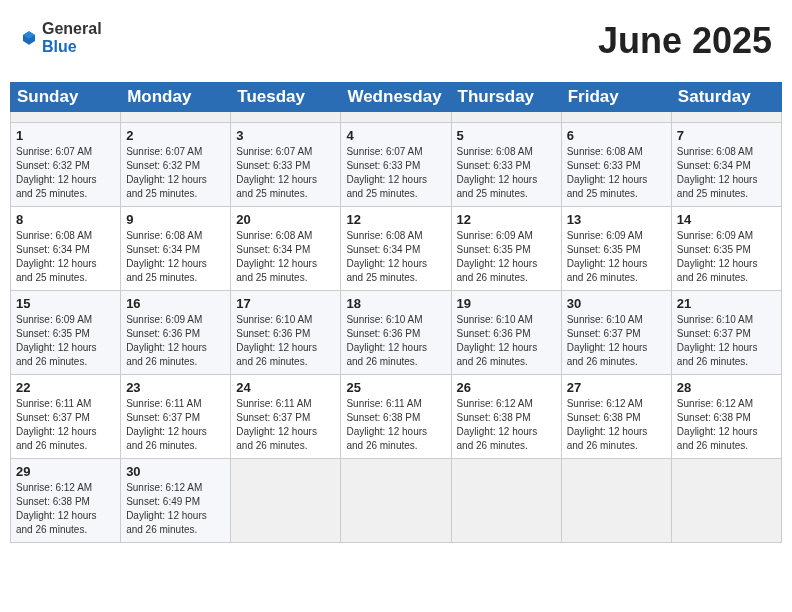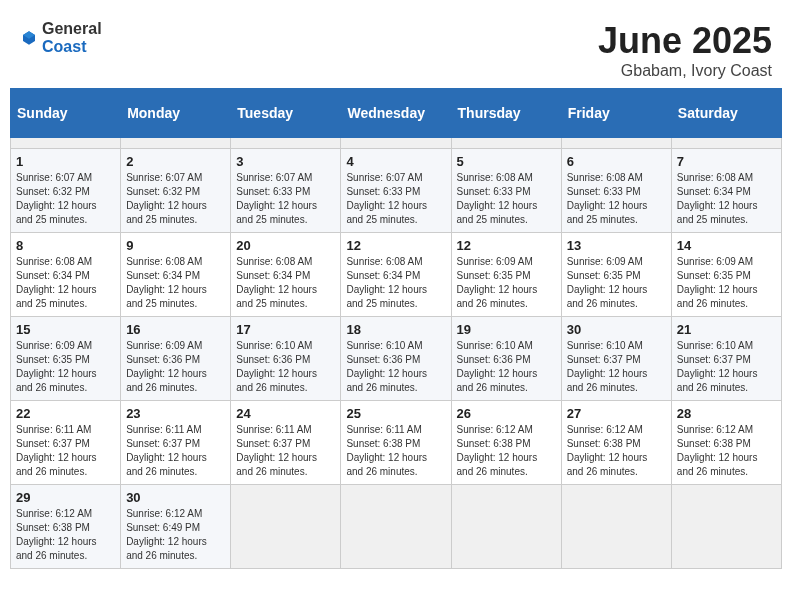--- a/index.html
+++ b/index.html
@@ -7,60 +7,60 @@
       font-family: Arial, sans-serif;
       background: #fff;
       width: 792px;
       min-height: 612px;
       padding: 10px;
     }
     .header {
       display: flex;
       justify-content: space-between;
       align-items: flex-start;
-      padding: 10px 10px 8px 10px;
+      padding: 10px 10px 20px 10px;
     }
     .logo-text {
       display: flex;
       flex-direction: column;
       font-size: 16px;
       font-weight: bold;
       line-height: 1.1;
     }
     .logo-general { color: #333; }
     .logo-blue { color: #1a6abf; }
     .logo-icon {
       width: 18px;
       height: 18px;
       margin-right: 4px;
     }
     .title-block {
-      text-align: right;
+      text-align: center;
     }
     .title-block h1 {
       font-size: 36px;
       font-weight: bold;
       color: #222;
     }
     .title-block h2 {
       font-size: 16px;
       font-weight: normal;
       color: #444;
     }
     .calendar {
       width: 100%;
       border-collapse: collapse;
       border: 1px solid #ccc;
     }
     .calendar th {
       background: #2a6db5;
       color: #fff;
-      font-size: 14px;
-      font-weight: bold;
-      padding: 16px 6px;
+      font-size: 17px;
+      font-weight: bold;
+      padding: 4px 6px;
       text-align: left;
       border: 1px solid #2a6db5;
     }
     .calendar td {
       vertical-align: top;
       border: 1px solid #ccc;
       padding: 5px 5px;
       font-size: 10.5px;
       color: #333;
       width: calc(100% / 7);
@@ -95,26 +95,25 @@
 
 <div>
   <div class="header">
     <div class="logo-wrapper">
       <svg class="logo-icon" viewBox="0 0 24 24" fill="none">
         <path d="M12 3 L20 8 L20 16 L12 21 L4 16 L4 8 Z" fill="#1a6abf"></path>
         <path d="M12 3 L20 8 L12 13 L4 8 Z" fill="#2a85d4"></path>
       </svg>
       <div class="logo-text">
         <span class="logo-general">General</span>
-        <span class="logo-blue">Coast</span>
+        <span class="logo-blue">Blue</span>
       </div>
     </div>
     <div class="title-block">
       <h1>June 2025</h1>
-      <h2>Gbabam, Ivory Coast</h2>
     </div>
   </div>
 
   <table class="calendar">
     <thead>
       <tr>
 
       <th>Sunday</th>
           <th>Monday</th>
           <th>Tuesday</th>

